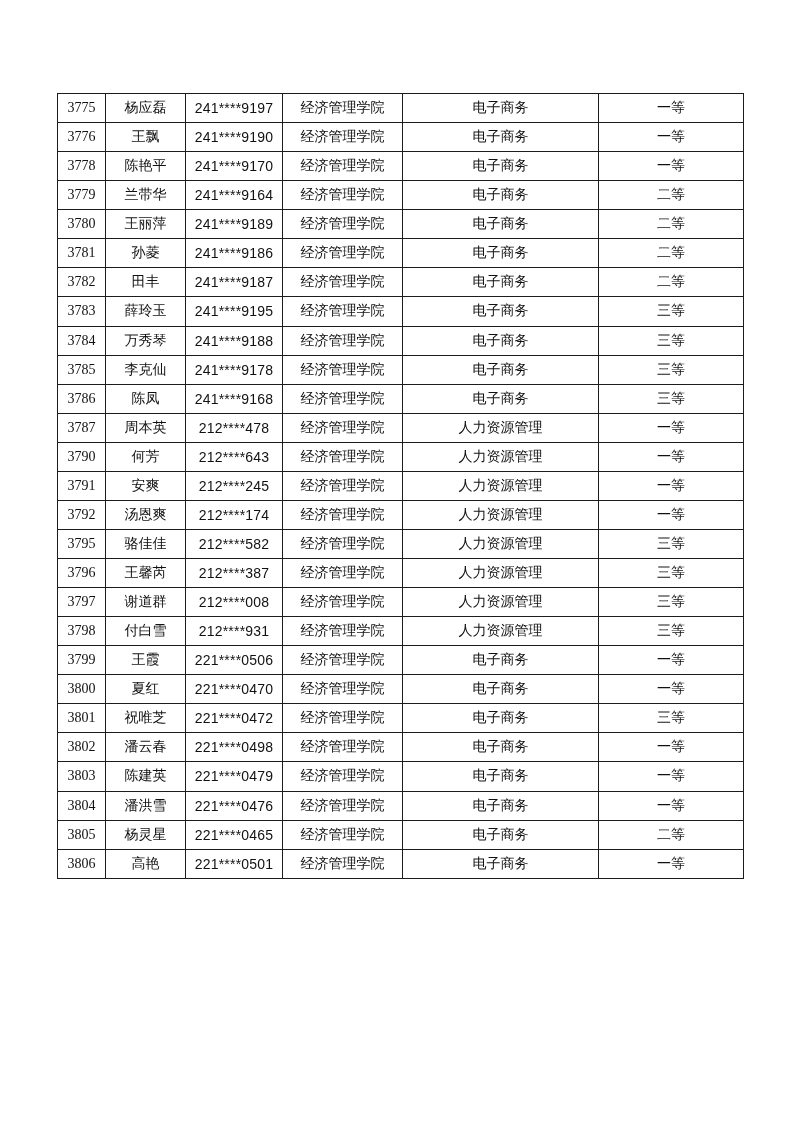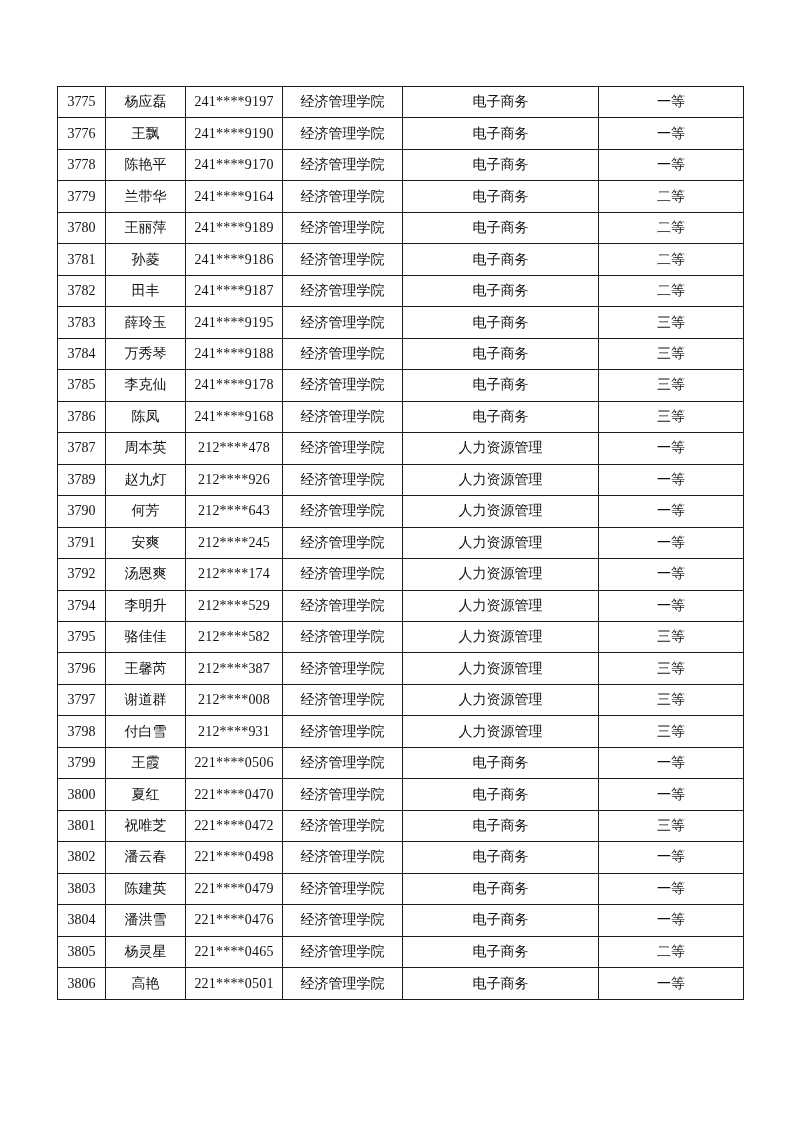--- a/index.html
+++ b/index.html
@@ -12,23 +12,23 @@
     width: 793px;
     height: 1122px;
     background: #ffffff;
     overflow: hidden;
     font-family: "Liberation Serif", "DejaVu Serif", serif;
     color: #000000;
   }
   table.award-table {
     position: absolute;
     left: 57px;
-    top: 86px;
+    top: 93px;
     width: 686px;
-    height: 914px;
+    height: 786px;
     border-collapse: collapse;
     table-layout: fixed;
   }
   table.award-table td {
     border: 1px solid #1c1c1c;
     text-align: center;
     vertical-align: middle;
     font-size: 14px;
     line-height: 1;
     padding: 0;
@@ -39,21 +39,21 @@
   table.award-table {
     border: 1.5px solid #1c1c1c;
   }
   col.c-serial  { width: 48px; }
   col.c-name    { width: 80px; }
   col.c-masked  { width: 97px; }
   col.c-college { width: 120px; }
   col.c-major   { width: 196px; }
   col.c-award   { width: 145px; }
   td.masked-id-cell {
-    font-family: Liberation Serif, serif;
+    font-family: Liberation Sans, sans-serif;
     letter-spacing: 0.2px;
   }
 </style>
 </head>
 <body>
 
 <div class="page">
   <table class="award-table">
     <colgroup>
       <col class="c-serial">
@@ -154,55 +154,39 @@
         </tr>
         <tr>
           <td class="serial-cell">3787</td>
           <td class="name-cell">周本英</td>
           <td class="masked-id-cell">212****478</td>
           <td class="college-cell">经济管理学院</td>
           <td class="major-cell">人力资源管理</td>
           <td class="award-level-cell">一等</td>
         </tr>
         <tr>
-          <td class="serial-cell">3789</td>
-          <td class="name-cell">赵九灯</td>
-          <td class="masked-id-cell">212****926</td>
-          <td class="college-cell">经济管理学院</td>
-          <td class="major-cell">人力资源管理</td>
-          <td class="award-level-cell">一等</td>
-        </tr>
-        <tr>
           <td class="serial-cell">3790</td>
           <td class="name-cell">何芳</td>
           <td class="masked-id-cell">212****643</td>
           <td class="college-cell">经济管理学院</td>
           <td class="major-cell">人力资源管理</td>
           <td class="award-level-cell">一等</td>
         </tr>
         <tr>
           <td class="serial-cell">3791</td>
           <td class="name-cell">安爽</td>
           <td class="masked-id-cell">212****245</td>
           <td class="college-cell">经济管理学院</td>
           <td class="major-cell">人力资源管理</td>
           <td class="award-level-cell">一等</td>
         </tr>
         <tr>
           <td class="serial-cell">3792</td>
           <td class="name-cell">汤恩爽</td>
           <td class="masked-id-cell">212****174</td>
-          <td class="college-cell">经济管理学院</td>
-          <td class="major-cell">人力资源管理</td>
-          <td class="award-level-cell">一等</td>
-        </tr>
-        <tr>
-          <td class="serial-cell">3794</td>
-          <td class="name-cell">李明升</td>
-          <td class="masked-id-cell">212****529</td>
           <td class="college-cell">经济管理学院</td>
           <td class="major-cell">人力资源管理</td>
           <td class="award-level-cell">一等</td>
         </tr>
         <tr>
           <td class="serial-cell">3795</td>
           <td class="name-cell">骆佳佳</td>
           <td class="masked-id-cell">212****582</td>
           <td class="college-cell">经济管理学院</td>
           <td class="major-cell">人力资源管理</td>

